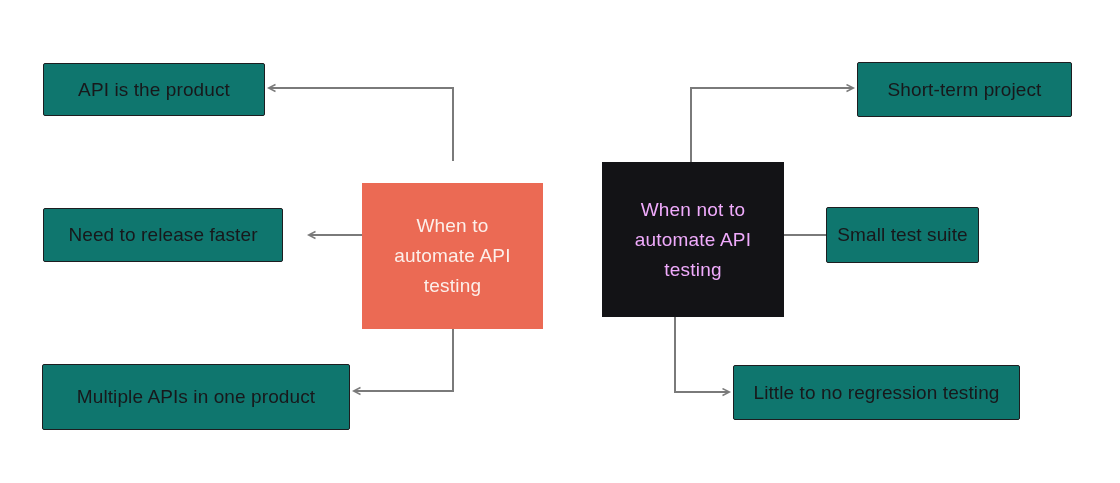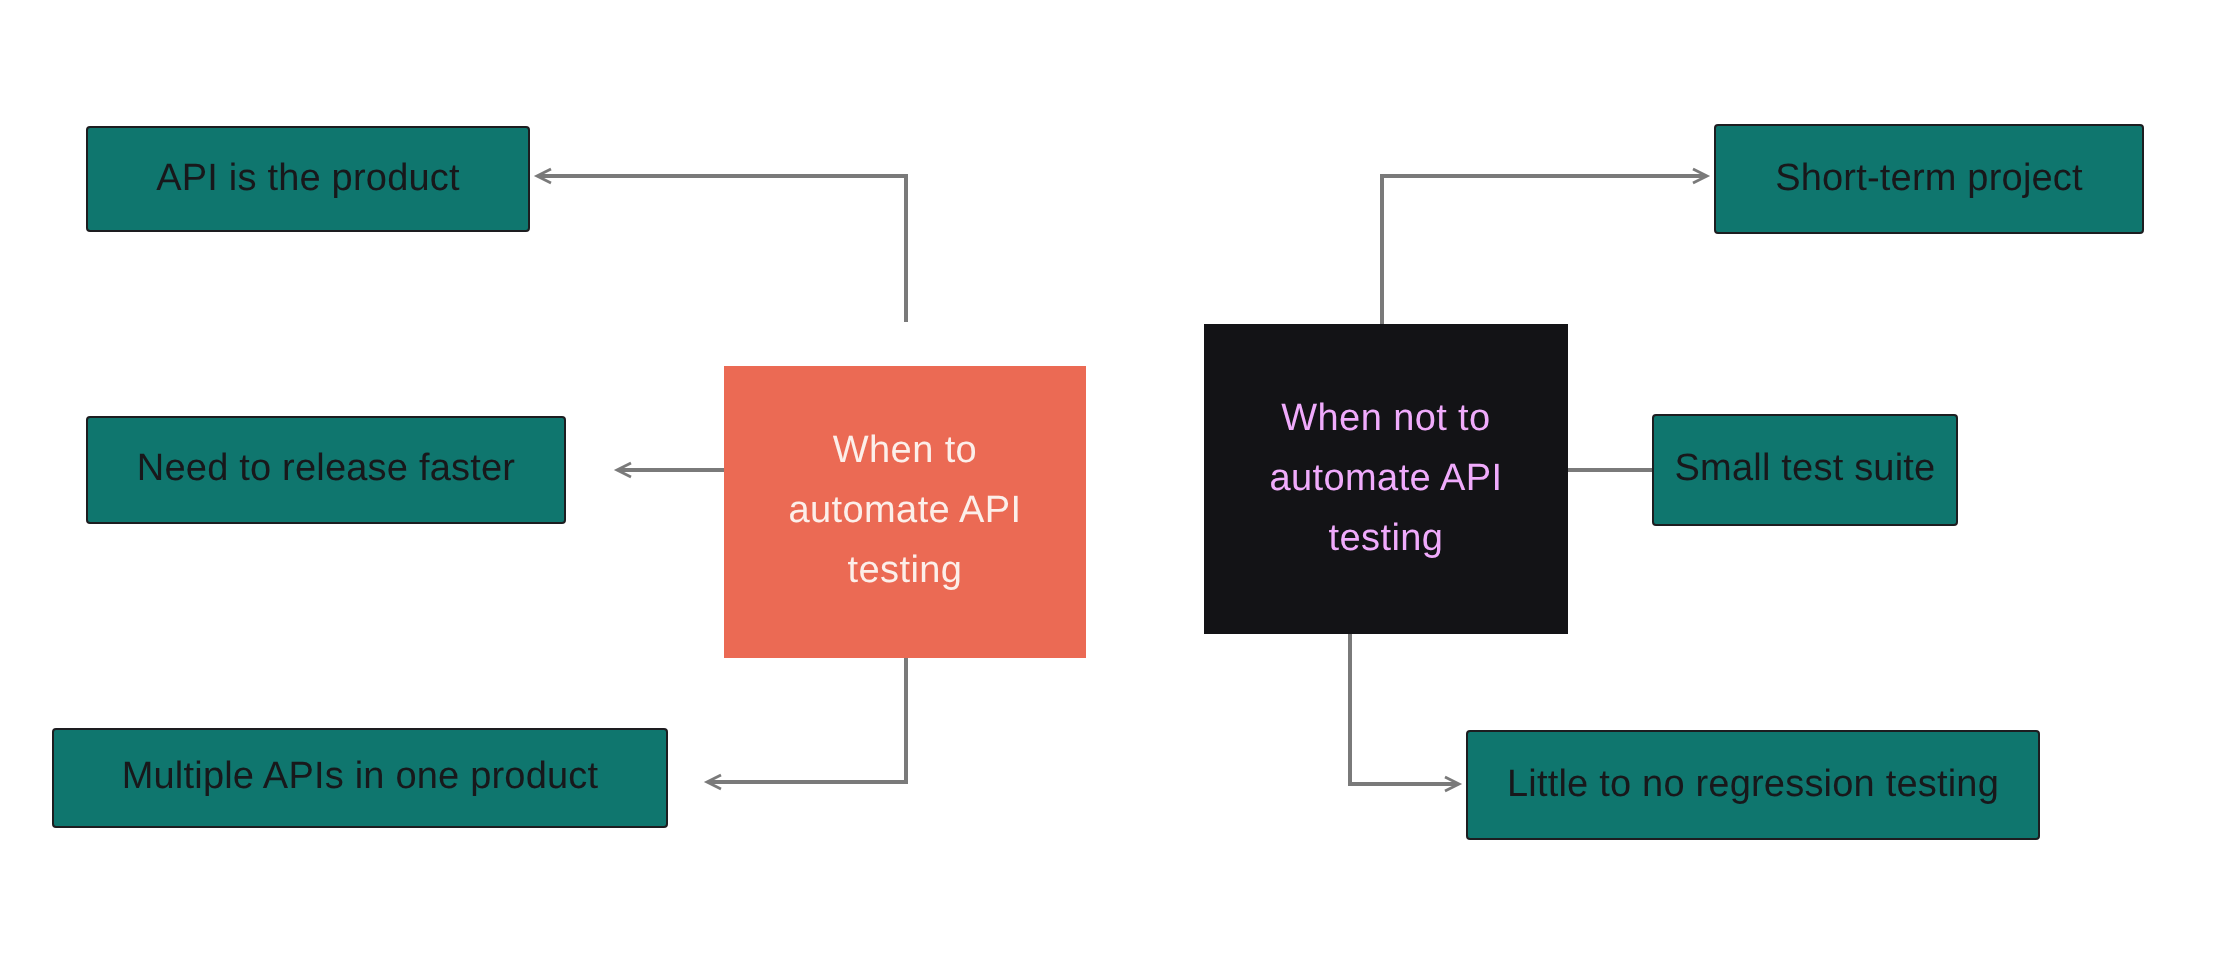--- a/index.html
+++ b/index.html
@@ -53,21 +53,21 @@
     color: #FCEFEA;
     margin-top: 22px;
   }
   .hub-not-automate {
     left: 602px; top: 162px; width: 182px; height: 155px;
     background: #131316;
     color: #f0abfc;
   }
   .leaf-a1 { left: 43px;  top: 63px;  width: 222px; height: 53px; }
   .leaf-a2 { left: 43px;  top: 208px; width: 240px; height: 54px; }
-  .leaf-a3 { left: 26px;  top: 364px; width: 308px; height: 50px; }
+  .leaf-a3 { left: 42px;  top: 364px; width: 308px; height: 66px; }
   .leaf-b1 { left: 857px; top: 62px;  width: 215px; height: 55px; }
   .leaf-b2 { left: 826px; top: 207px; width: 153px; height: 56px; }
   .leaf-b3 { left: 733px; top: 365px; width: 287px; height: 55px; }
 </style>
 </head>
 <body>
 
 <div class="canvas">
 
   <svg class="connectors" viewBox="0 0 1120 483" xmlns="http://www.w3.org/2000/svg" aria-hidden="true">

